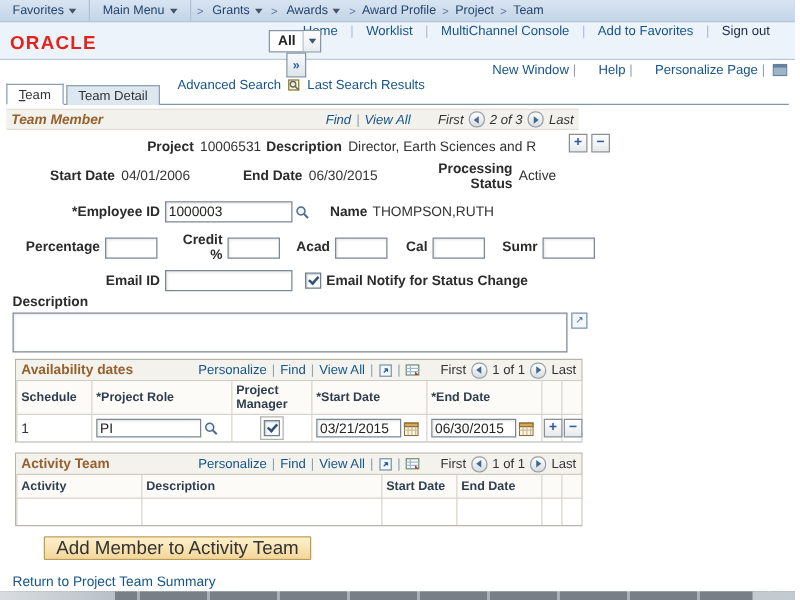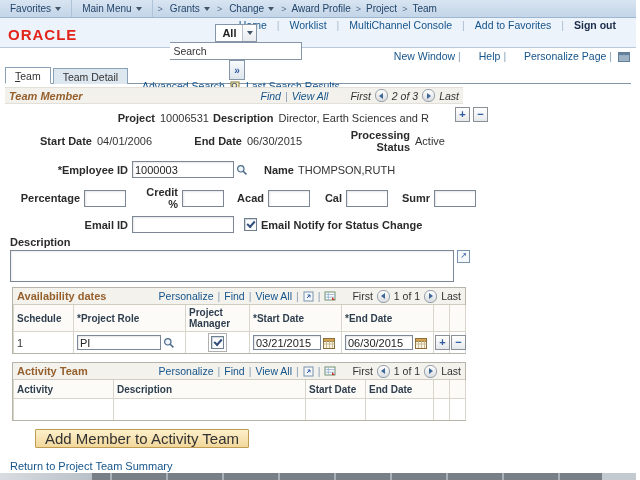--- a/index.html
+++ b/index.html
@@ -13,21 +13,21 @@
   .crumb-item{cursor:default;}
   .dd-tri{width:0;height:0;border-left:3.5px solid transparent;border-right:3.5px solid transparent;border-top:4px solid #44546a;display:inline-block;}
   .crumb-chev{color:#5a7390;padding:0 5px;font-size:9px;}
 
   
   .band{position:relative;height:29px;background:#edf3fa;border-bottom:1px solid #b9c9da;}
   .logo{position:absolute;left:8px;top:8px;font-size:15px;font-weight:bold;color:#e2231a;letter-spacing:1px;font-family:"Liberation Sans",sans-serif;}
   .portal-links{position:absolute;top:1px;right:10px;display:flex;align-items:center;font-size:10.5px;}
   .portal-links a{color:#15548b;text-decoration:none;padding:0 10px;}
   .portal-links .sep{color:#a9bcd0;}
-  .portal-links .signout{font-weight:bold;color:#1a2b4a;}
+  .portal-links .signout{font-weight:normal;color:#1a2b4a;}
   .searchwrap{position:absolute;left:133px;top:6px;display:flex;align-items:center;flex-direction:column;}
   .scopebox{display:flex;align-items:center;height:16px;border:1px solid #8796a6;background:#fff;}
   .scope-label{padding:0 6px;font-weight:bold;color:#222;}
   .scope-dd{width:13px;height:100%;display:flex;align-items:center;justify-content:center;border-left:1px solid #b7c2cd;background:linear-gradient(#fdfdfd,#e8ecf0);}
   .searchinput{width:125px;height:16px;border:1px solid #8796a6;border-left:none;padding:0 3px;font-size:10.5px;color:#333;font-family:"Liberation Sans",sans-serif;}
   .go-btn{width:14px;height:18px;border:1px solid #8796a6;background:linear-gradient(#f7fafc,#dde5ec);color:#2d5a9e;font-weight:bold;font-size:10px;display:flex;align-items:center;justify-content:center;margin-left:1px;}
   .go-btn::after{content:"»";}
   .search-links{display:flex;align-items:center;gap:5px;margin-left:9px;font-size:10.5px;}
   .search-links a{color:#15548b;text-decoration:none;}
 
@@ -115,21 +115,21 @@
       <span class="crumb-item">Main Menu</span>
       <span class="dd-tri"></span>
     </div>
     <span class="crumb-chev">&gt;</span>
     <div class="crumb-seg" style="padding:0 2px;">
       <span class="crumb-item">Grants</span>
       <span class="dd-tri"></span>
     </div>
     <span class="crumb-chev">&gt;</span>
     <div class="crumb-seg" style="padding:0 2px;">
-      <span class="crumb-item">Change</span>
+      <span class="crumb-item">Awards</span>
       <span class="dd-tri"></span>
     </div>
     <span class="crumb-chev">&gt;</span>
     <span class="crumb-item">Award Profile</span>
     <span class="crumb-chev">&gt;</span>
     <span class="crumb-item">Project</span>
     <span class="crumb-chev">&gt;</span>
     <span class="crumb-item">Team</span>
   </div>
 
@@ -146,21 +146,20 @@
         <span class="sep">|</span>
       <a href="#" class="signout">Sign out</a>
     </div>
     <div class="searchwrap">
       <div class="scopebox">
         <span class="scope-label">All</span>
         <span class="scope-dd">
             <span class="dd-tri"></span>
           </span>
       </div>
-      <input class="searchinput" value="Search" style="">
       <span class="go-btn"></span>
       <div class="search-links">
         <a href="#">Advanced Search</a>
         <span class="icon-sp">
           <svg width="11" height="11" viewBox="0 0 11 11">
               <rect x="1" y="1" width="8" height="8" fill="#fdf2c8" stroke="#8a7a30"></rect>
               <circle cx="4.4" cy="4.4" r="2.2" fill="none" stroke="#5a6b7d" stroke-width="1.1"></circle>
               <line x1="6" y1="6" x2="9" y2="9" stroke="#5a6b7d" stroke-width="1.3"></line>
             </svg>
         </span>

